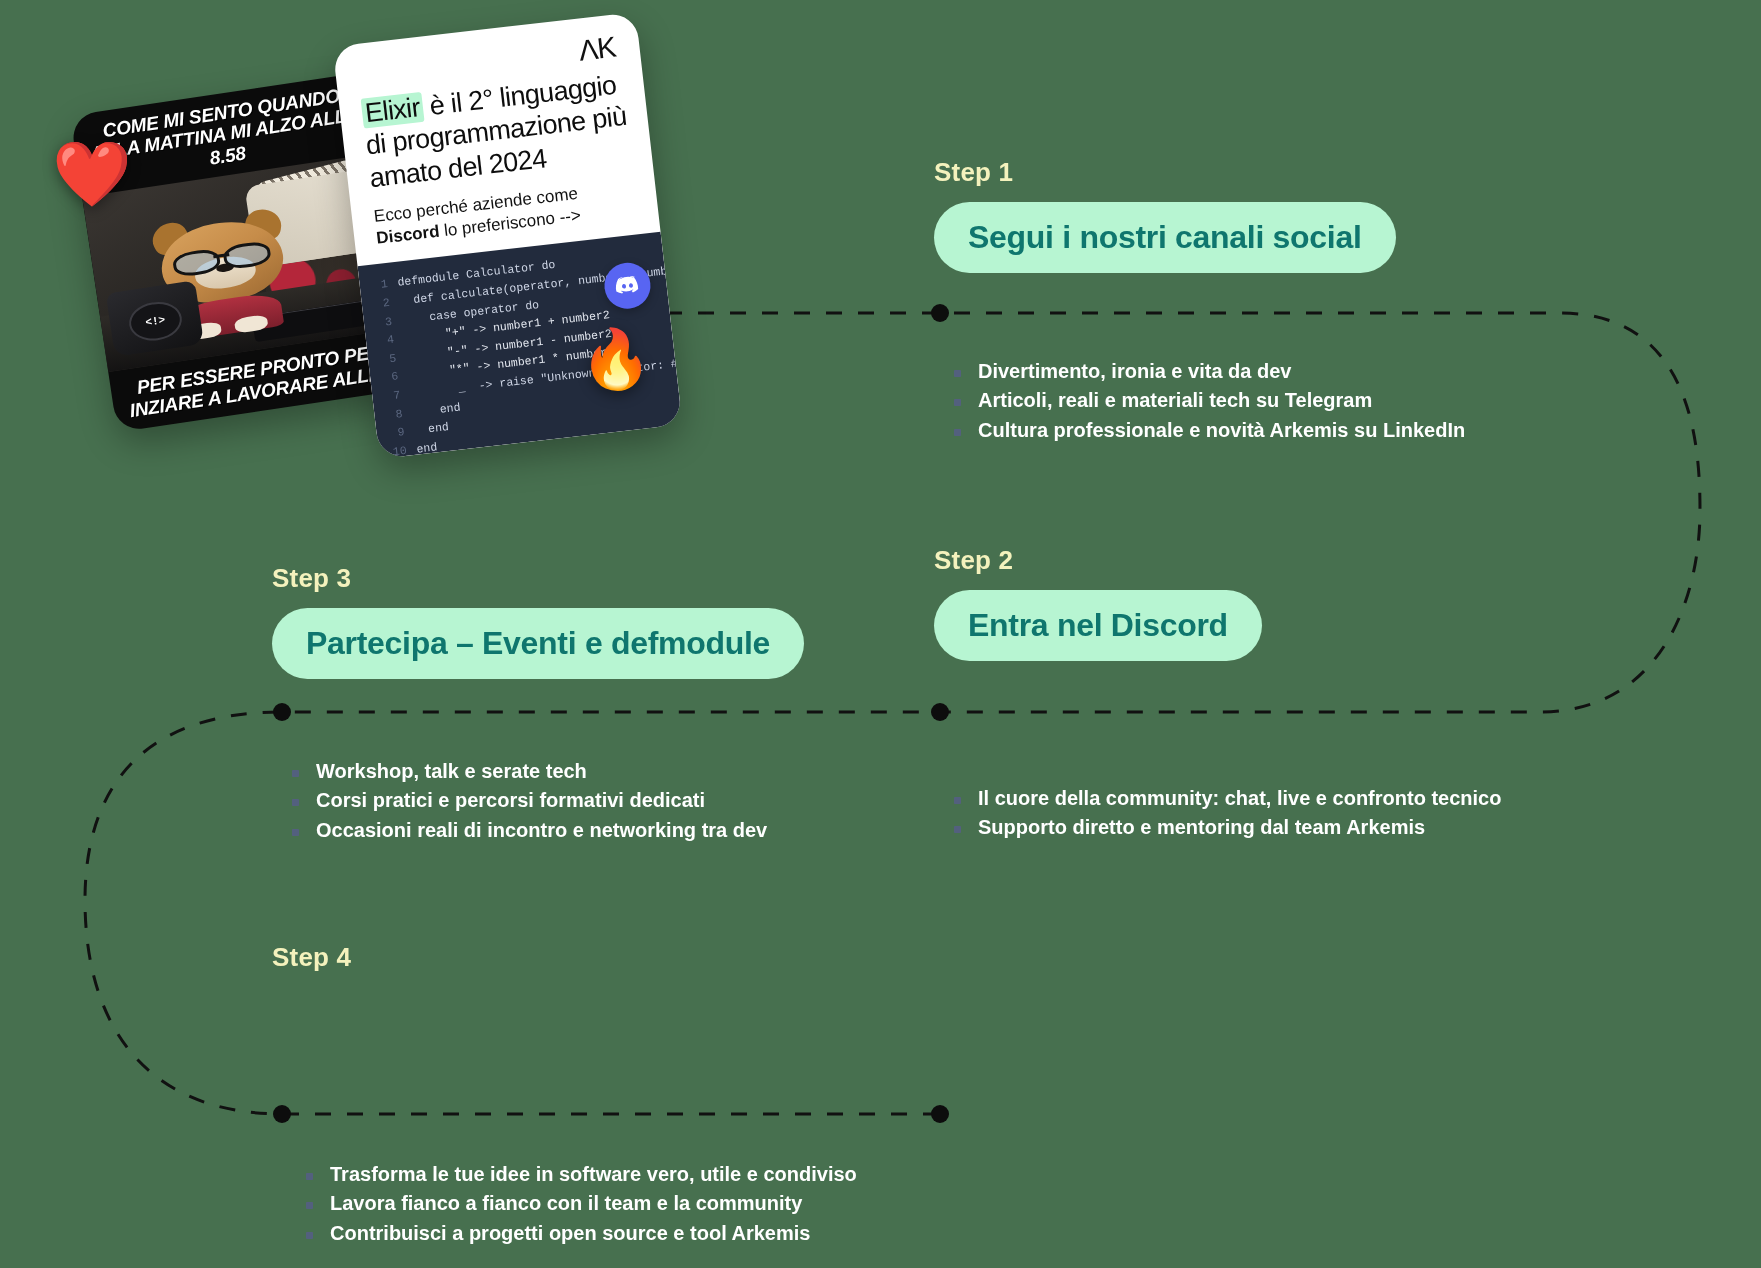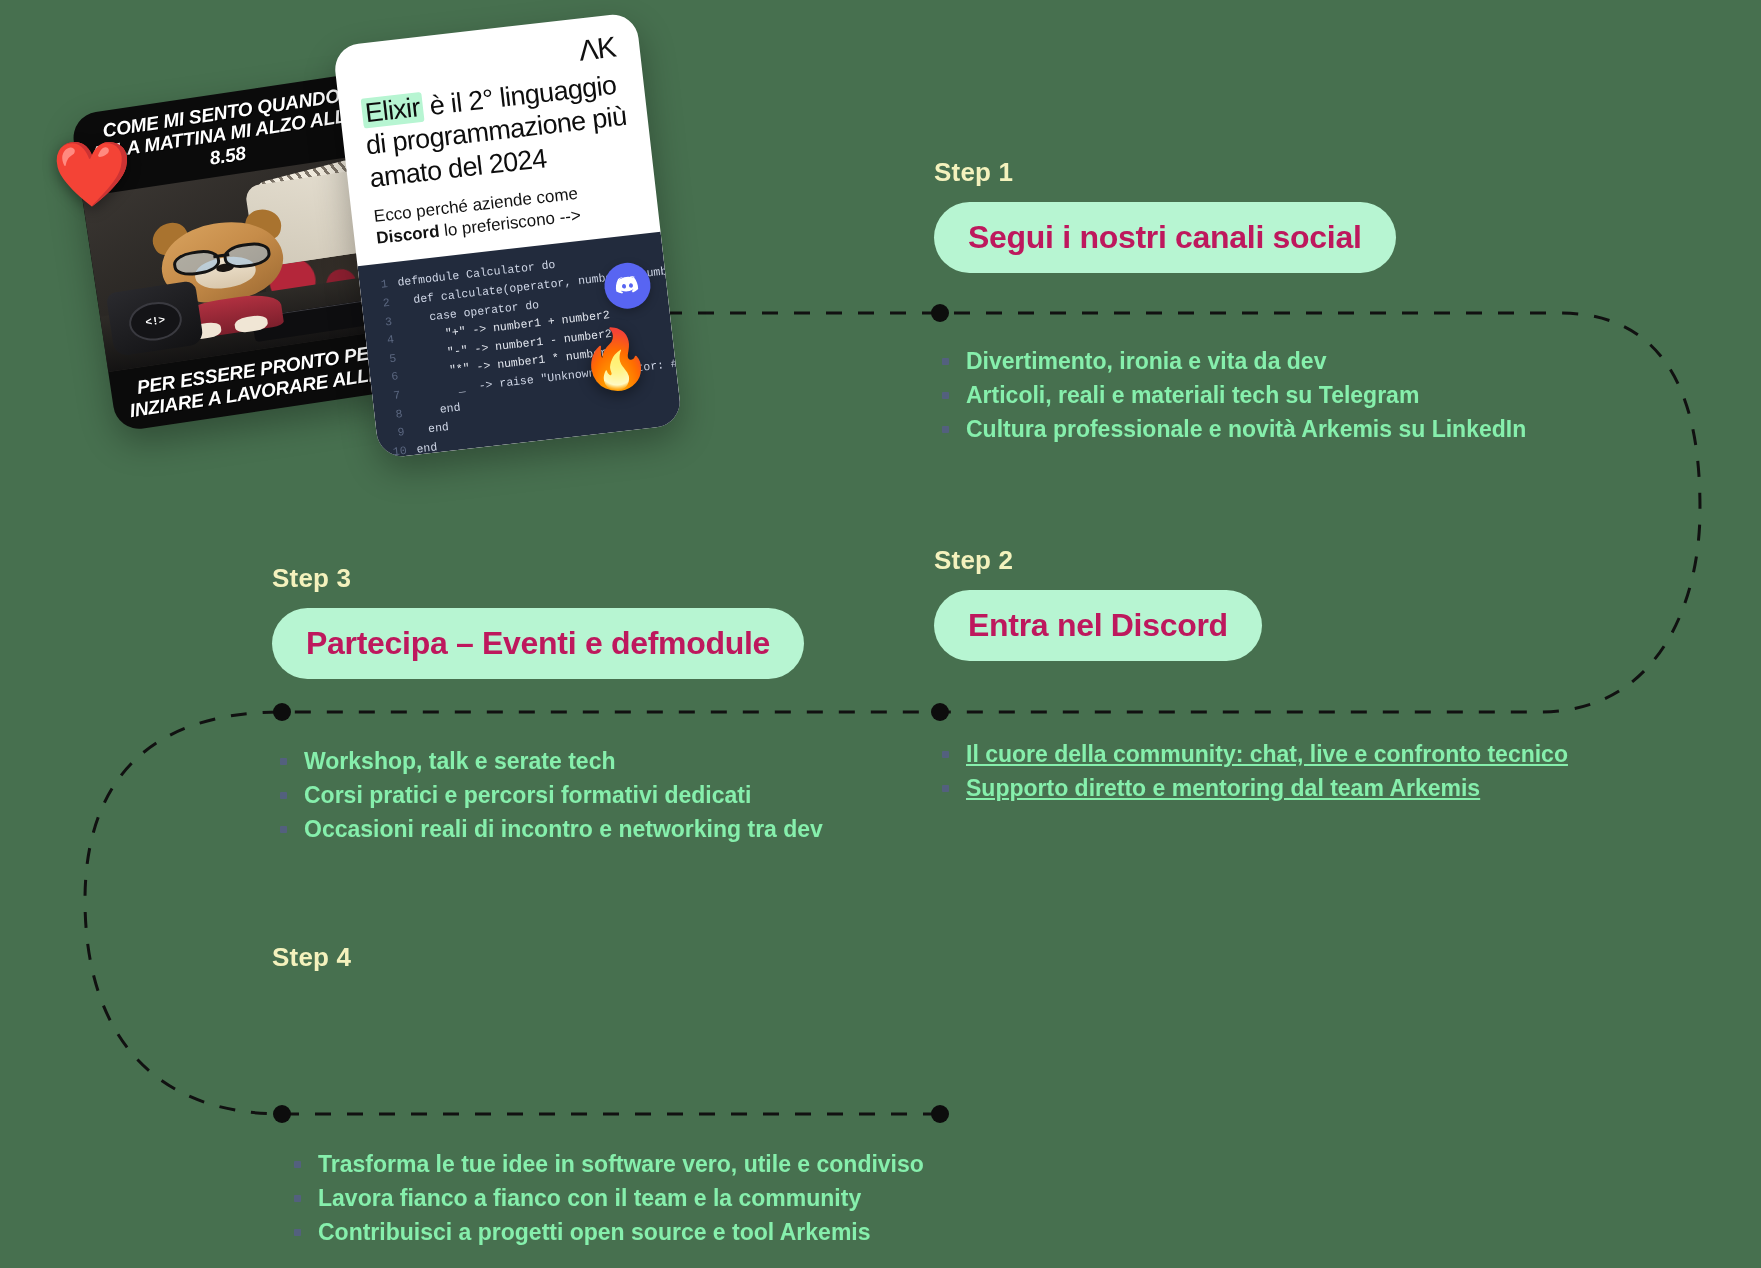--- a/index.html
+++ b/index.html
@@ -18,27 +18,27 @@
     background:#0d0d0d;transform:translate(-50%,-50%);
   }
 
   
   .step-block{position:absolute;}
   .step-kicker{
     color:#fef9c3;font-size:26px;font-weight:700;letter-spacing:.2px;
     margin-bottom:14px;opacity:.95;
   }
   .pill{
-    display:inline-block;background:#b7f5d2;color:#be185d;
+    display:inline-block;background:#b7f5d2;color:#0f766e;
     border-radius:999px;padding:17px 34px;
     font-size:32px;font-weight:700;letter-spacing:-.3px;white-space:nowrap;
   }
   .bullets{
-    list-style:none;margin:0;padding:0;
-    color:#86efac;font-size:23px;font-weight:600;line-height:1.47;
+    list-style:none;margin:12px;padding:0;
+    color:#ffffff;font-size:20px;font-weight:600;line-height:1.47;
   }
   .bullets li{position:relative;padding-left:32px;white-space:nowrap;}
   .bullets li::before{
     content:"";position:absolute;left:8px;top:13px;
     width:7px;height:7px;background:#53607e;border-radius:1px;
   }
 
   
   .card{position:absolute;border-radius:30px;overflow:hidden;
         box-shadow:0 14px 34px rgba(0,0,0,.30);}
@@ -179,21 +179,21 @@
   <ul class="bullets" style="position:absolute;left:934px;top:345px;">
     <li>Divertimento, ironia e vita da dev</li>
     <li>Articoli, reali e materiali tech su Telegram</li>
     <li>Cultura professionale e novità Arkemis su LinkedIn</li>
   </ul>
 
   <div class="step-block" style="left:934px;top:545px;">
     <div class="step-kicker">Step 2</div>
     <div class="pill">Entra nel Discord</div>
   </div>
-  <ul class="bullets" style="position:absolute;left:934px;top:738px;text-decoration:underline;">
+  <ul class="bullets" style="position:absolute;left:934px;top:772px;">
     <li>Il cuore della community: chat, live e confronto tecnico</li>
     <li>Supporto diretto e mentoring dal team Arkemis</li>
   </ul>
 
   <div class="step-block" style="left:272px;top:563px;">
     <div class="step-kicker">Step 3</div>
     <div class="pill">Partecipa – Eventi e defmodule</div>
   </div>
   <ul class="bullets" style="position:absolute;left:272px;top:745px;">
     <li>Workshop, talk e serate tech</li>

